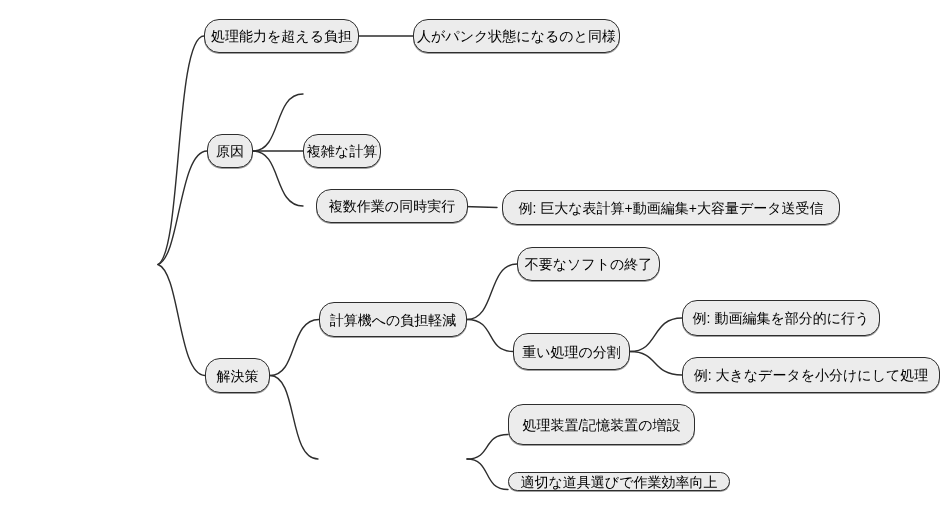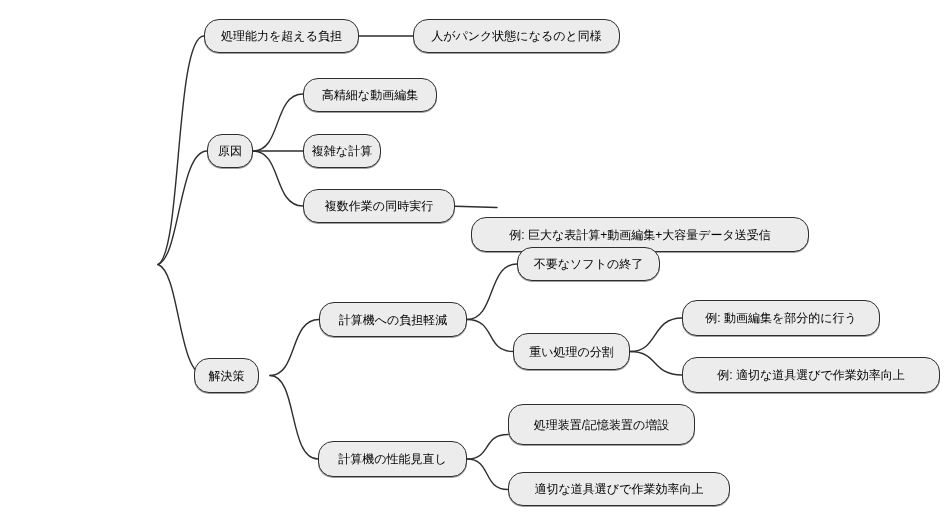--- a/index.html
+++ b/index.html
@@ -32,24 +32,24 @@
     position: absolute;
     box-sizing: border-box;
     display: flex;
     align-items: center;
     justify-content: center;
     background: var(--node-fill, #ececec);
     border: 1.5px solid var(--node-border, #2e2e2e);
     border-radius: 15px;
     box-shadow: 0 1px 0 rgba(40,40,40,0.45);
     color: var(--text, #000000);
-    font-size: 12px;
+    font-size: 14px;
     line-height: 1;
     white-space: nowrap;
-    padding: 16px 4px;
+    padding: 8px 4px;
   }
 </style>
 </head>
 <body>
 
 <div id="canvas">
 
   <svg id="edges" viewBox="0 0 946 527" aria-hidden="true">
     <path class="edge" d="M158,264.5 C182,252 175,36 204,36"></path>
     <path class="edge" d="M359,36 H413"></path>
@@ -69,39 +69,37 @@
     <path class="edge" d="M467,459 C492,459 482,489.5 508,489.5"></path>
   </svg>
 
 
   <div class="node" style="left:204px; top:19px; width:155px; height:34px;">処理能力を超える負担</div>
 
   <div class="node" style="left:413px; top:19px; width:207px; height:34px;">人がパンク状態になるのと同様</div>
 
   <div class="node" style="left:207px; top:134px; width:46px; height:34px;">原因</div>
 
-  <div class="node" style="left:303px; top:78px; width:134px; height:32px;">高精細な動画編集</div>
 
   <div class="node" style="left:303px; top:134px; width:78px; height:34px;">複雑な計算</div>
 
-  <div class="node" style="left:303px; top:189px; width:152px; height:34px;">複数作業の同時実行</div>
+  <div class="node" style="left:316px; top:189px; width:152px; height:34px;">複数作業の同時実行</div>
 
-  <div class="node" style="left:471px; top:190px; width:338px; height:35px;margin-top:27px;">例: 巨大な表計算+動画編集+大容量データ送受信</div>
+  <div class="node" style="left:502px; top:190px; width:338px; height:35px;">例: 巨大な表計算+動画編集+大容量データ送受信</div>
 
-  <div class="node" style="left:194px; top:358px; width:65px; height:35px;">解決策</div>
+  <div class="node" style="left:205px; top:358px; width:65px; height:35px;">解決策</div>
 
   <div class="node" style="left:319px; top:302px; width:148px; height:35px;">計算機への負担軽減</div>
 
   <div class="node" style="left:517px; top:247px; width:143px; height:34px;">不要なソフトの終了</div>
 
   <div class="node" style="left:513px; top:333px; width:117px; height:37px;">重い処理の分割</div>
 
   <div class="node" style="left:682px; top:300px; width:198px; height:36px;">例: 動画編集を部分的に行う</div>
 
-  <div class="node" style="left:682px; top:357px; width:258px; height:36px;">例: 適切な道具選びで作業効率向上</div>
+  <div class="node" style="left:682px; top:357px; width:258px; height:36px;">例: 大きなデータを小分けにして処理</div>
 
-  <div class="node" style="left:318px; top:441px; width:149px; height:36px;">計算機の性能見直し</div>
 
   <div class="node" style="left:508px; top:404px; width:187px; height:41px;">処理装置/記憶装置の増設</div>
 
   <div class="node" style="left:508px; top:472px; width:222px; height:19px;">適切な道具選びで作業効率向上</div>
 
 </div>
 
 </body></html>

